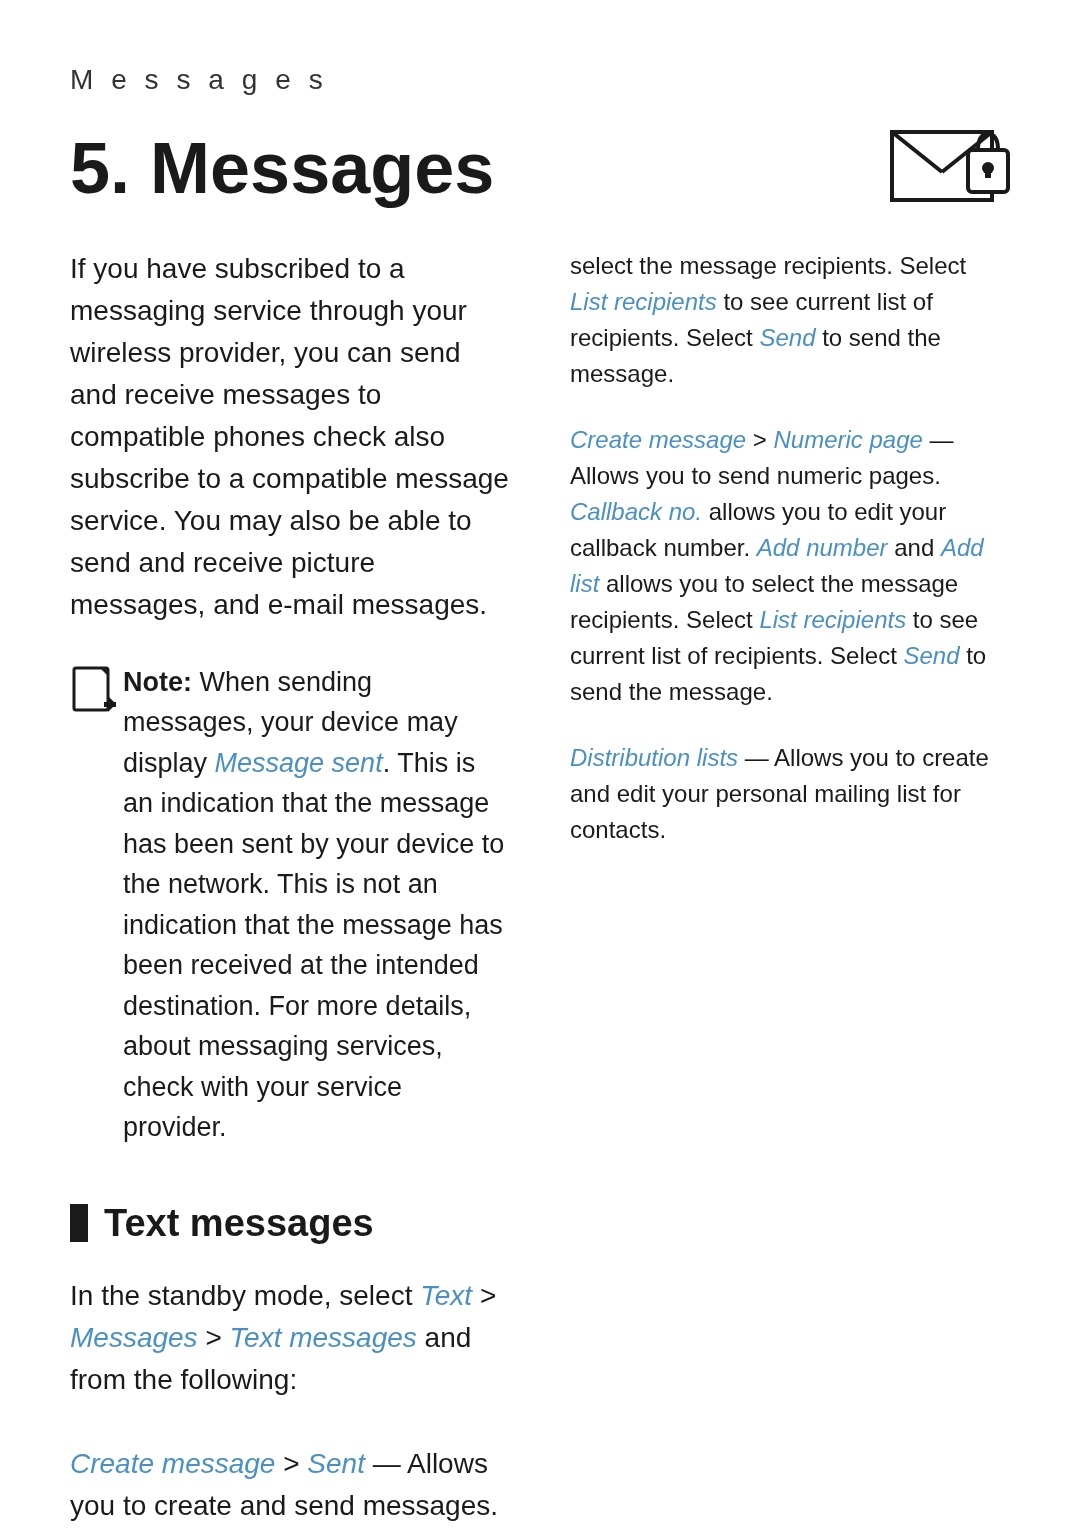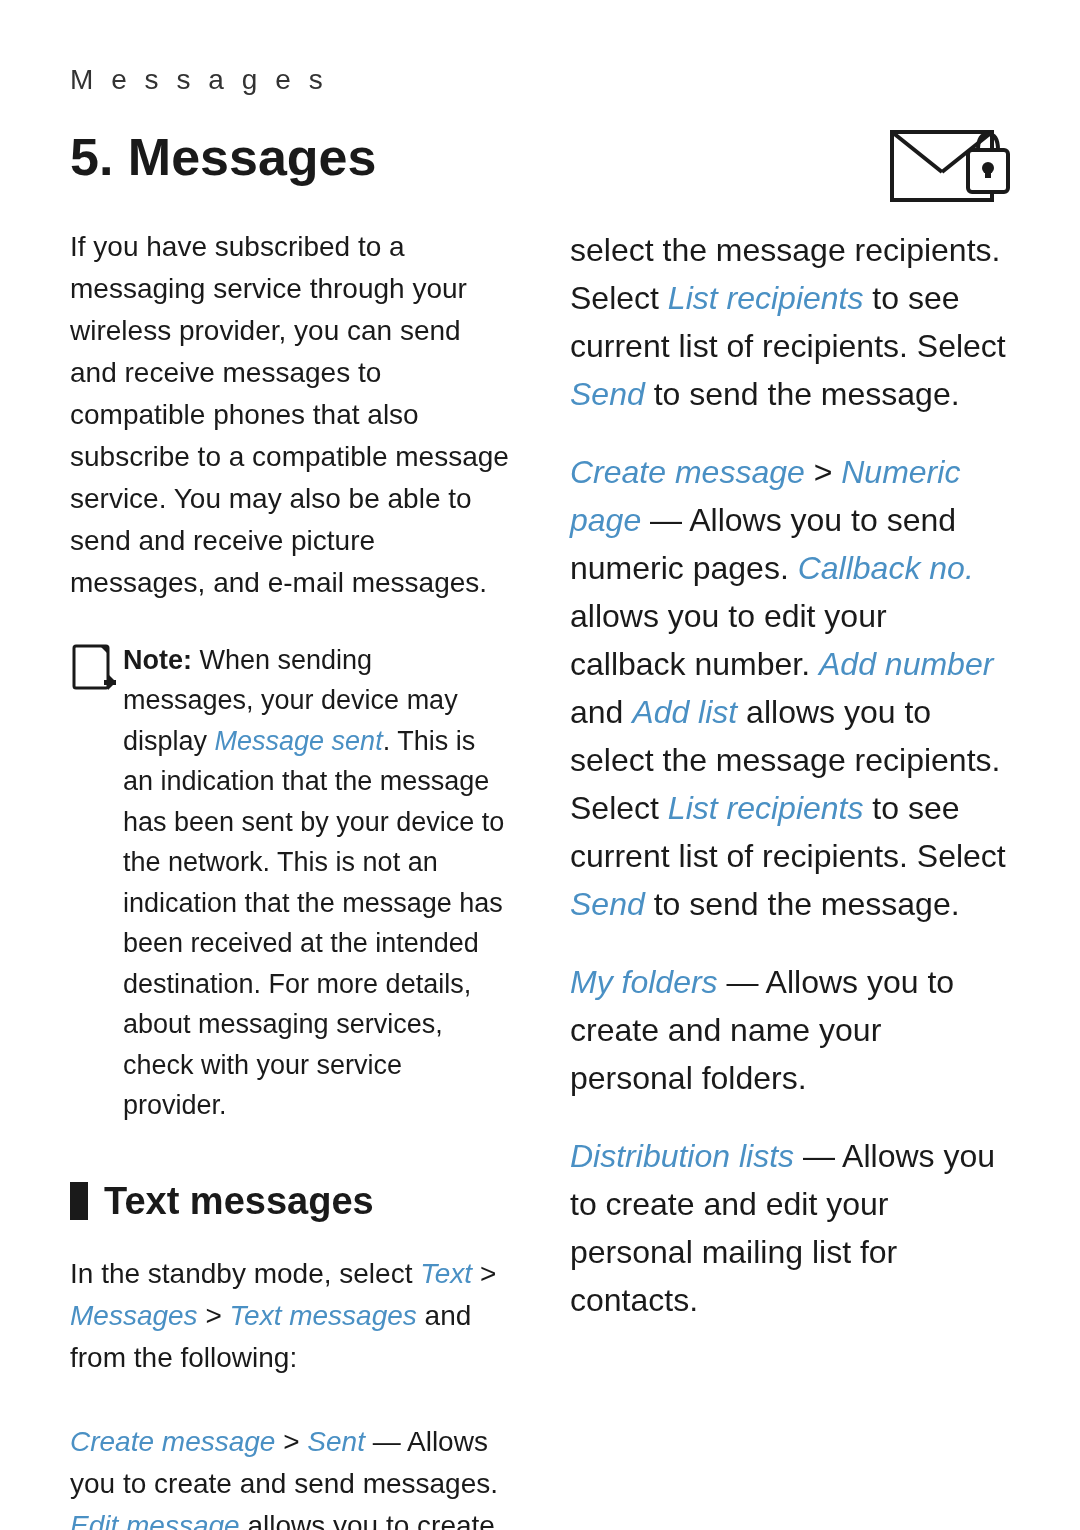--- a/index.html
+++ b/index.html
@@ -23,21 +23,21 @@
 
     .breadcrumb {
       font-size: 28px;
       letter-spacing: 0.18em;
       color: #333;
       margin-bottom: 28px;
       font-weight: normal;
     }
 
     .chapter-title {
-      font-size: 52px;
+      font-size: 72px;
       font-weight: bold;
       color: #1a1a1a;
       margin-bottom: 40px;
       line-height: 1.1;
     }
 
     .icon-envelope {
       position: absolute;
       top: 130px;
       right: 70px;
@@ -111,21 +111,21 @@
       line-height: 1.5;
       color: #1a1a1a;
     }
 
     .link {
       color: #4a90c4;
       font-style: italic;
     }
 
     .right-para {
-      font-size: 32px;
+      font-size: 24px;
       line-height: 1.5;
       color: #1a1a1a;
       margin-bottom: 30px;
     }
   </style>
 </head>
 <body>
 
 <div class="page">
 
@@ -148,21 +148,21 @@
       <path d="M88 20 Q88 4 98 4 Q108 4 108 20" fill="none" stroke="#1a1a1a" stroke-width="4"></path>
       <circle cx="98" cy="38" r="6" fill="#1a1a1a"></circle>
       <rect x="95" y="38" width="6" height="10" fill="#1a1a1a"></rect>
     </svg>
   </div>
 
   <div class="content-wrapper">
 
     <div class="left-column">
 
-      <p class="intro-text">If you have subscribed to a messaging service through your wireless provider, you can send and receive messages to compatible phones that also subscribe to a compatible message service. You may also be able to send and receive picture messages, and e-mail messages.</p>
+      <p class="intro-text">If you have subscribed to a messaging service through your wireless provider, you can send and receive messages to compatible phones check also subscribe to a compatible message service. You may also be able to send and receive picture messages, and e-mail messages.</p>
 
       <div class="note-box">
         <div class="note-icon">
           
           <svg width="50" height="50" viewBox="0 0 50 50">
             <rect x="4" y="2" width="34" height="42" rx="2" fill="white" stroke="#1a1a1a" stroke-width="3"></rect>
             <path d="M30 2 L38 2 L38 10 Z" fill="#1a1a1a"></path>
             <polygon points="38,30 46,38 38,46" fill="#1a1a1a"></polygon>
             <rect x="34" y="36" width="12" height="5" fill="#1a1a1a"></rect>
           </svg>
@@ -199,23 +199,20 @@
       </p>
 
       <p class="right-para">
         <span class="link">Create message</span> &gt; <span class="link">Numeric page</span> — Allows you to send numeric pages. <span class="link">Callback no.</span> allows you to edit your callback number. <span class="link">Add number</span> and <span class="link">Add list</span> allows you to select the message recipients. Select <span class="link">List recipients</span> to see current list of recipients. Select <span class="link">Send</span> to send the message.
       </p>
 
 
 
 
 
-      <p class="right-para">
-        <span class="link">My folders</span> — Allows you to create and name your personal folders.
-      </p>
 
       <p class="right-para">
         <span class="link">Distribution lists</span> — Allows you to create and edit your personal mailing list for contacts.
       </p>
 
     </div>
   </div>
 
 </div>
 

